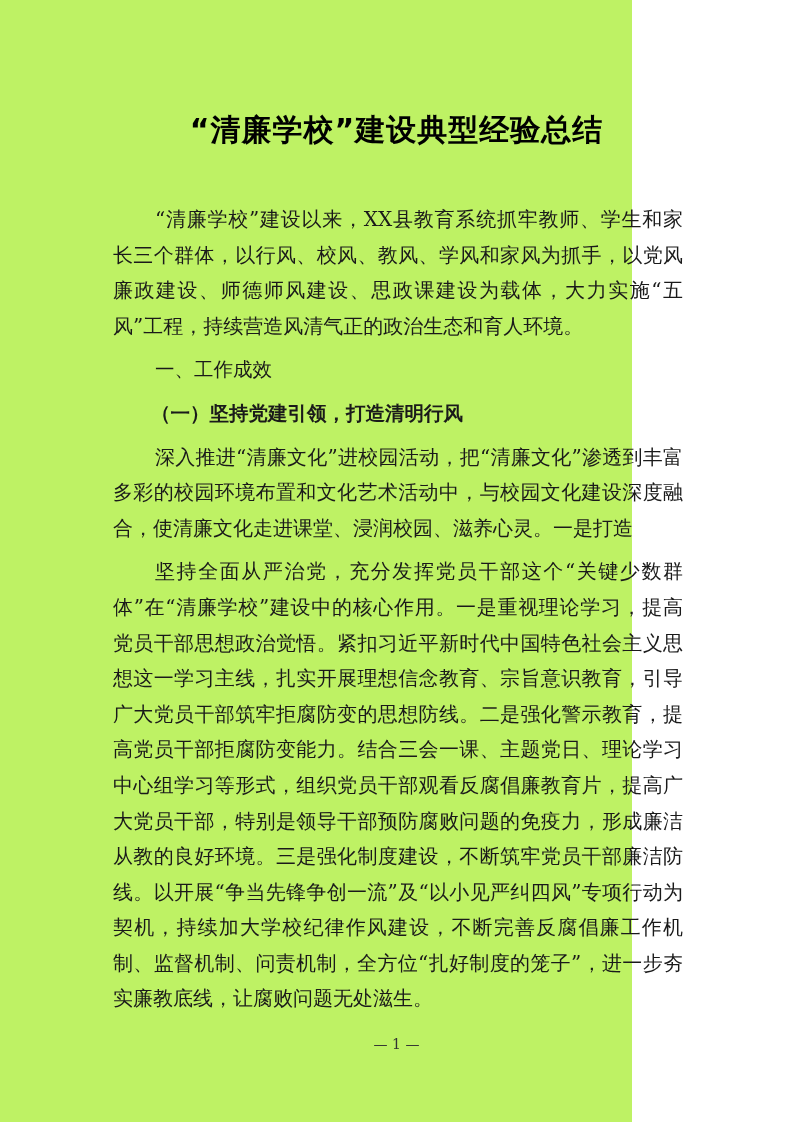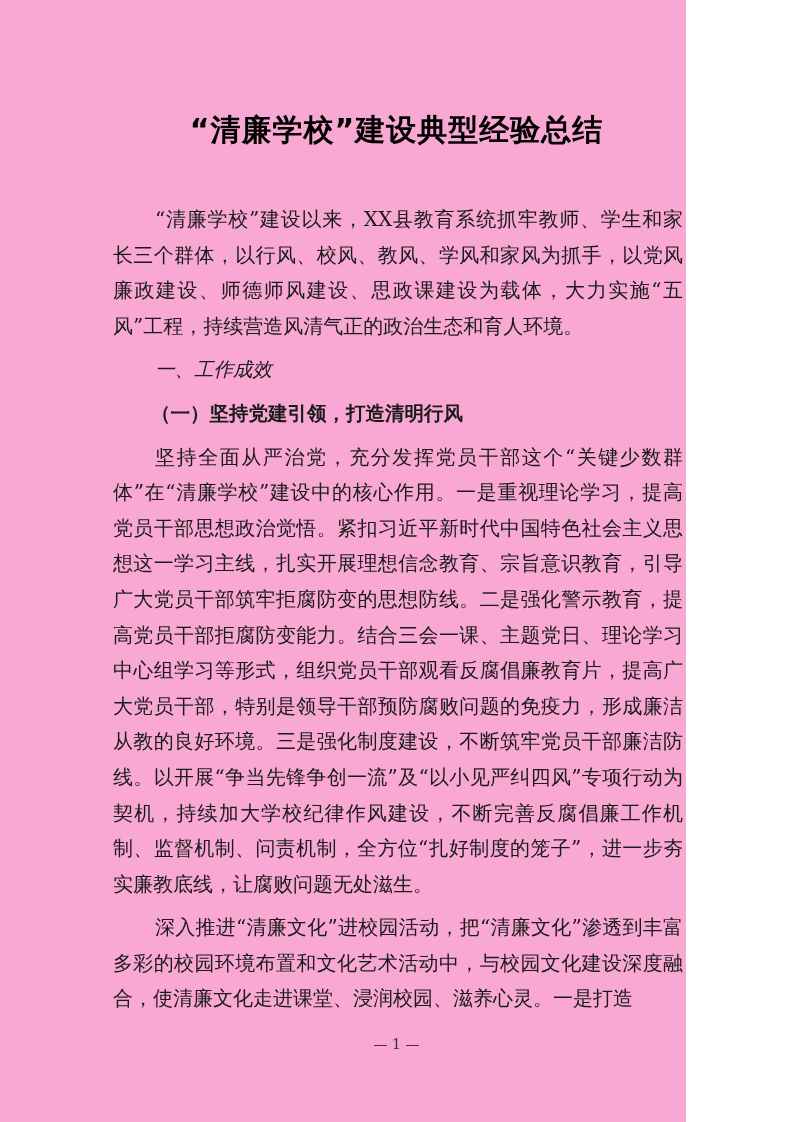--- a/index.html
+++ b/index.html
@@ -1,50 +1,50 @@
 <!DOCTYPE html>
 <html><head>
 <meta charset="utf-8">
 <style>
   html, body { margin: 0; padding: 0; background: #ffffff; }
   body { width: 793px; height: 1122px; position: relative; overflow: hidden; }
   .page {
-    position: absolute; left: 0; top: 0; width: 686px; height: 1122px;
-    background: #f9a8d4; color: #111111;
+    position: absolute; left: 0; top: 0; width: 632px; height: 1122px;
+    background: #bef264; color: #111111;
   }
   .title {
     position: absolute; top: 108px; left: 0; width: 793px;
     text-align: center;
     font-family: "DejaVu Sans", sans-serif;
     font-weight: bold; font-size: 30px; letter-spacing: 1px;
     color: #000000; line-height: 44px;
   }
   .body {
     position: absolute; left: 105px; top: 194px; width: 586px;
     font-family: "DejaVu Serif", serif;
     font-size: 20px; line-height: 35.6px;
     text-align: justify; text-justify: inter-character;
     color: #1a1a1a;
   }
   .body p { margin: 8px; text-indent: 42px; }
-  .body p.h1 { font-family: "DejaVu Sans", sans-serif; font-size: 19.5px; font-style: italic; }
+  .body p.h1 { font-family: "DejaVu Sans", sans-serif; font-size: 19.5px; }
   .body p.h2 { font-family: "DejaVu Sans", sans-serif; font-weight: bold; font-size: 19.5px; text-indent: 38px; }
   .page-number {
     position: absolute; top: 1036px; left: 0; width: 793px; text-align: center;
     font-family: "DejaVu Serif", serif; font-size: 14px; color: #333333;
   }
 </style>
 </head>
 <body>
 
 <div class="page">
   <div class="title">“清廉学校”建设典型经验总结</div>
 
   <div class="body">
     <p class="para">“清廉学校”建设以来，XX县教育系统抓牢教师、学生和家长三个群体，以行风、校风、教风、学风和家风为抓手，以党风廉政建设、师德师风建设、思政课建设为载体，大力实施“五风”工程，持续营造风清气正的政治生态和育人环境。</p>
     <p class="h1">一、工作成效</p>
     <p class="h2">（一）坚持党建引领，打造清明行风</p>
+    <p class="para">深入推进“清廉文化”进校园活动，把“清廉文化”渗透到丰富多彩的校园环境布置和文化艺术活动中，与校园文化建设深度融合，使清廉文化走进课堂、浸润校园、滋养心灵。一是打造</p>
     <p class="para">坚持全面从严治党，充分发挥党员干部这个“关键少数群体”在“清廉学校”建设中的核心作用。一是重视理论学习，提高党员干部思想政治觉悟。紧扣习近平新时代中国特色社会主义思想这一学习主线，扎实开展理想信念教育、宗旨意识教育，引导广大党员干部筑牢拒腐防变的思想防线。二是强化警示教育，提高党员干部拒腐防变能力。结合三会一课、主题党日、理论学习中心组学习等形式，组织党员干部观看反腐倡廉教育片，提高广大党员干部，特别是领导干部预防腐败问题的免疫力，形成廉洁从教的良好环境。三是强化制度建设，不断筑牢党员干部廉洁防线。以开展“争当先锋争创一流”及“以小见严纠四风”专项行动为契机，持续加大学校纪律作风建设，不断完善反腐倡廉工作机制、监督机制、问责机制，全方位“扎好制度的笼子”，进一步夯实廉教底线，让腐败问题无处滋生。</p>
-    <p class="para">深入推进“清廉文化”进校园活动，把“清廉文化”渗透到丰富多彩的校园环境布置和文化艺术活动中，与校园文化建设深度融合，使清廉文化走进课堂、浸润校园、滋养心灵。一是打造</p>
   </div>
 
   <div class="page-number">— 1 —</div>
 </div>
 
 </body></html>

